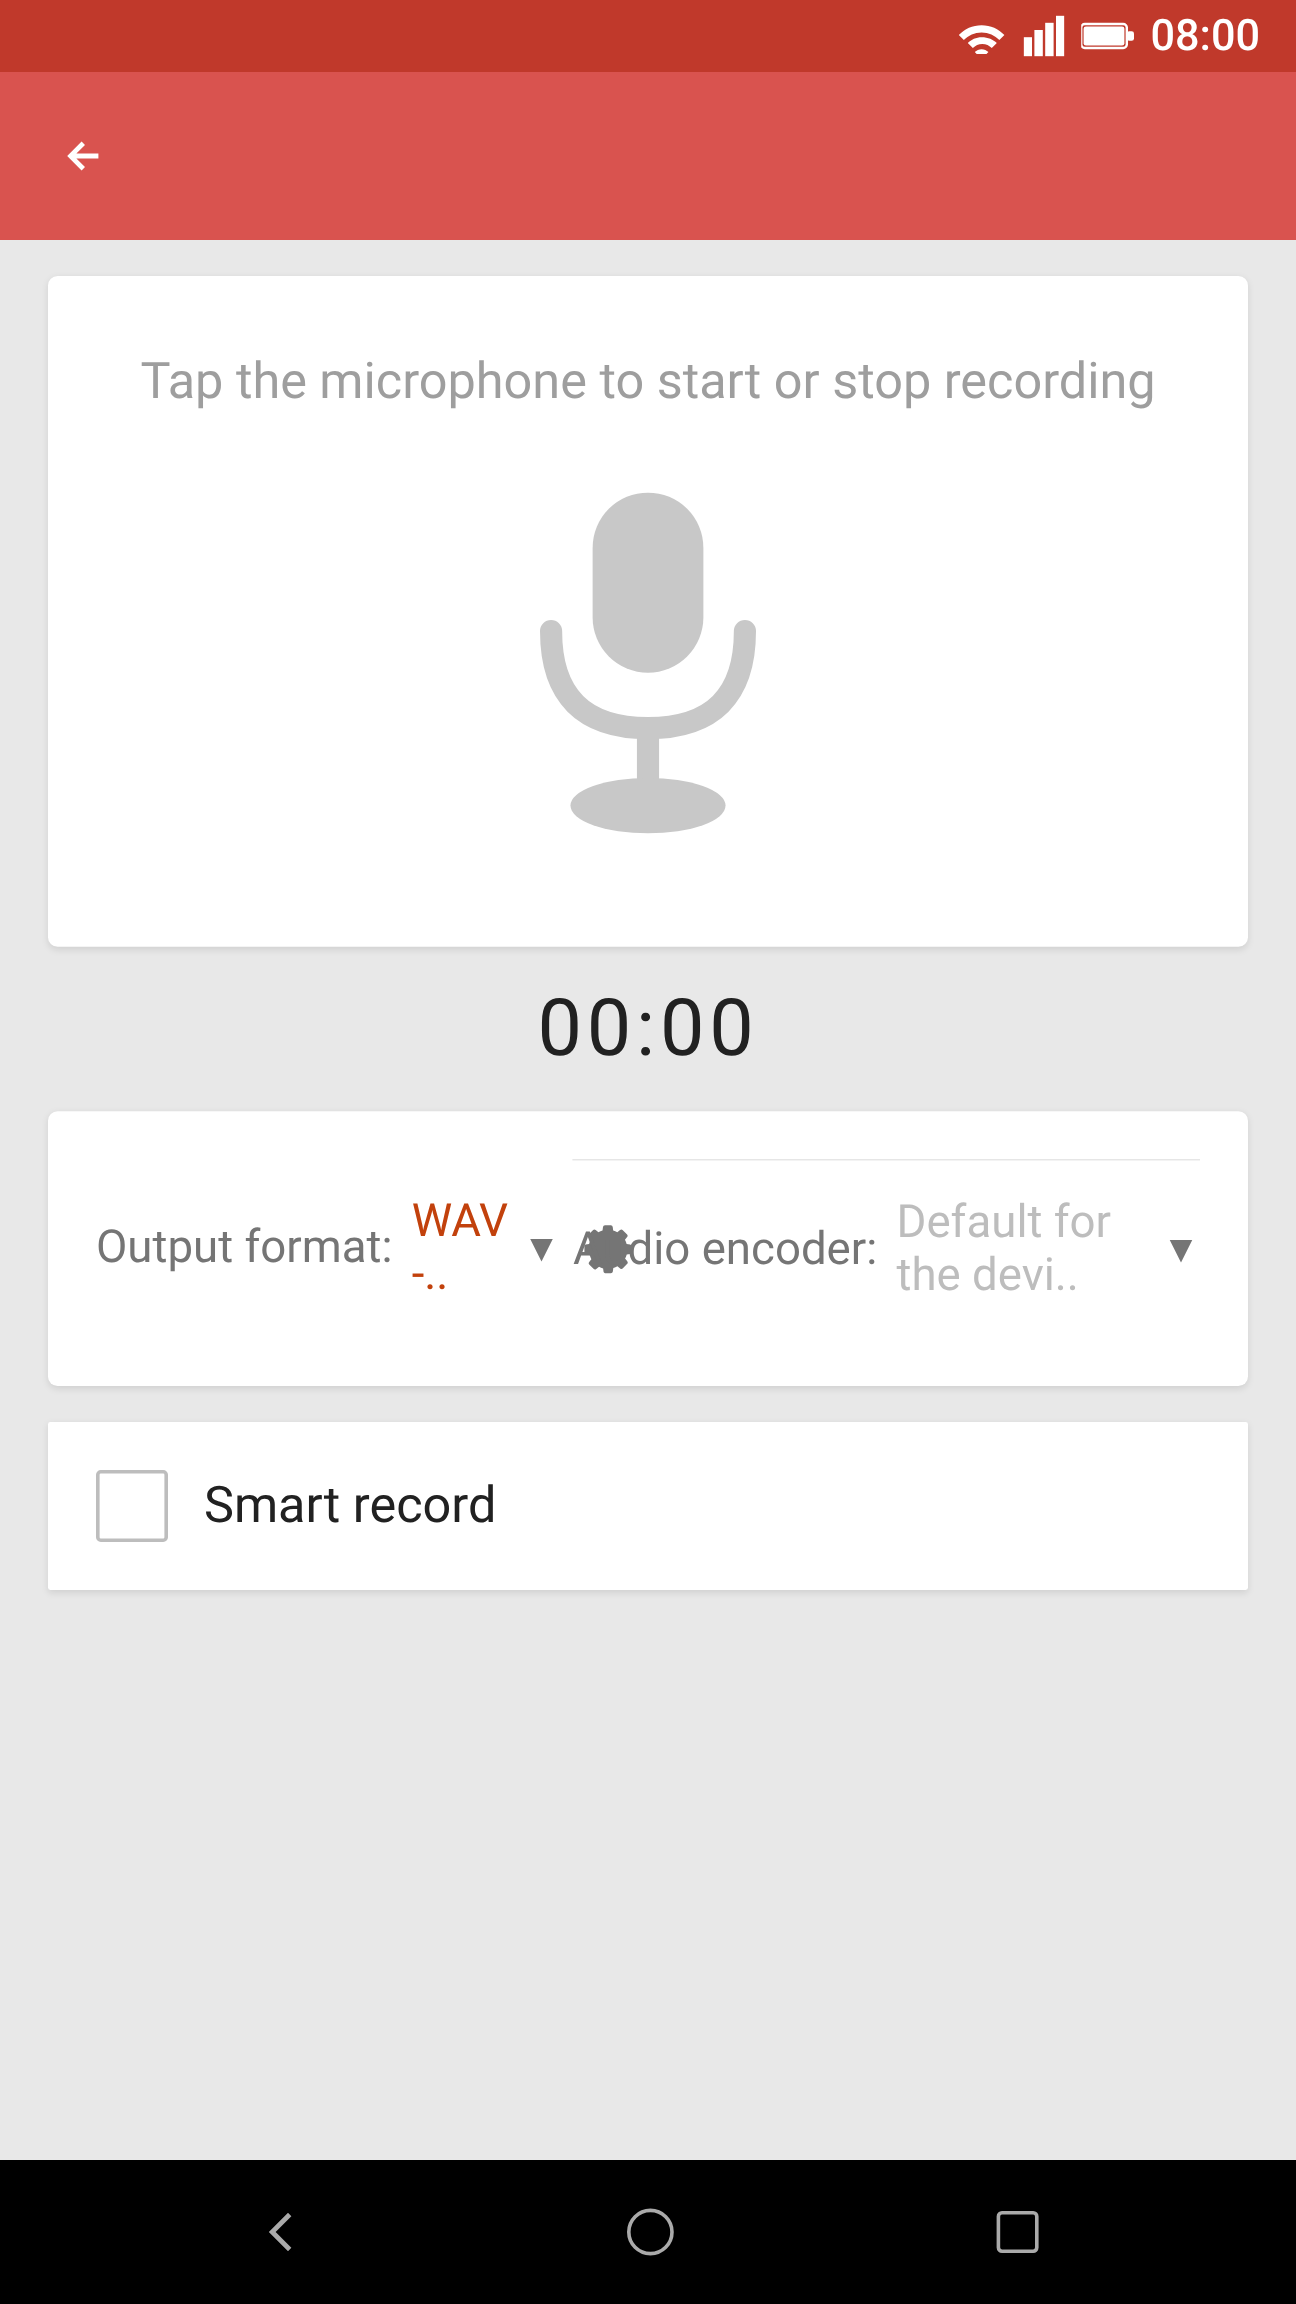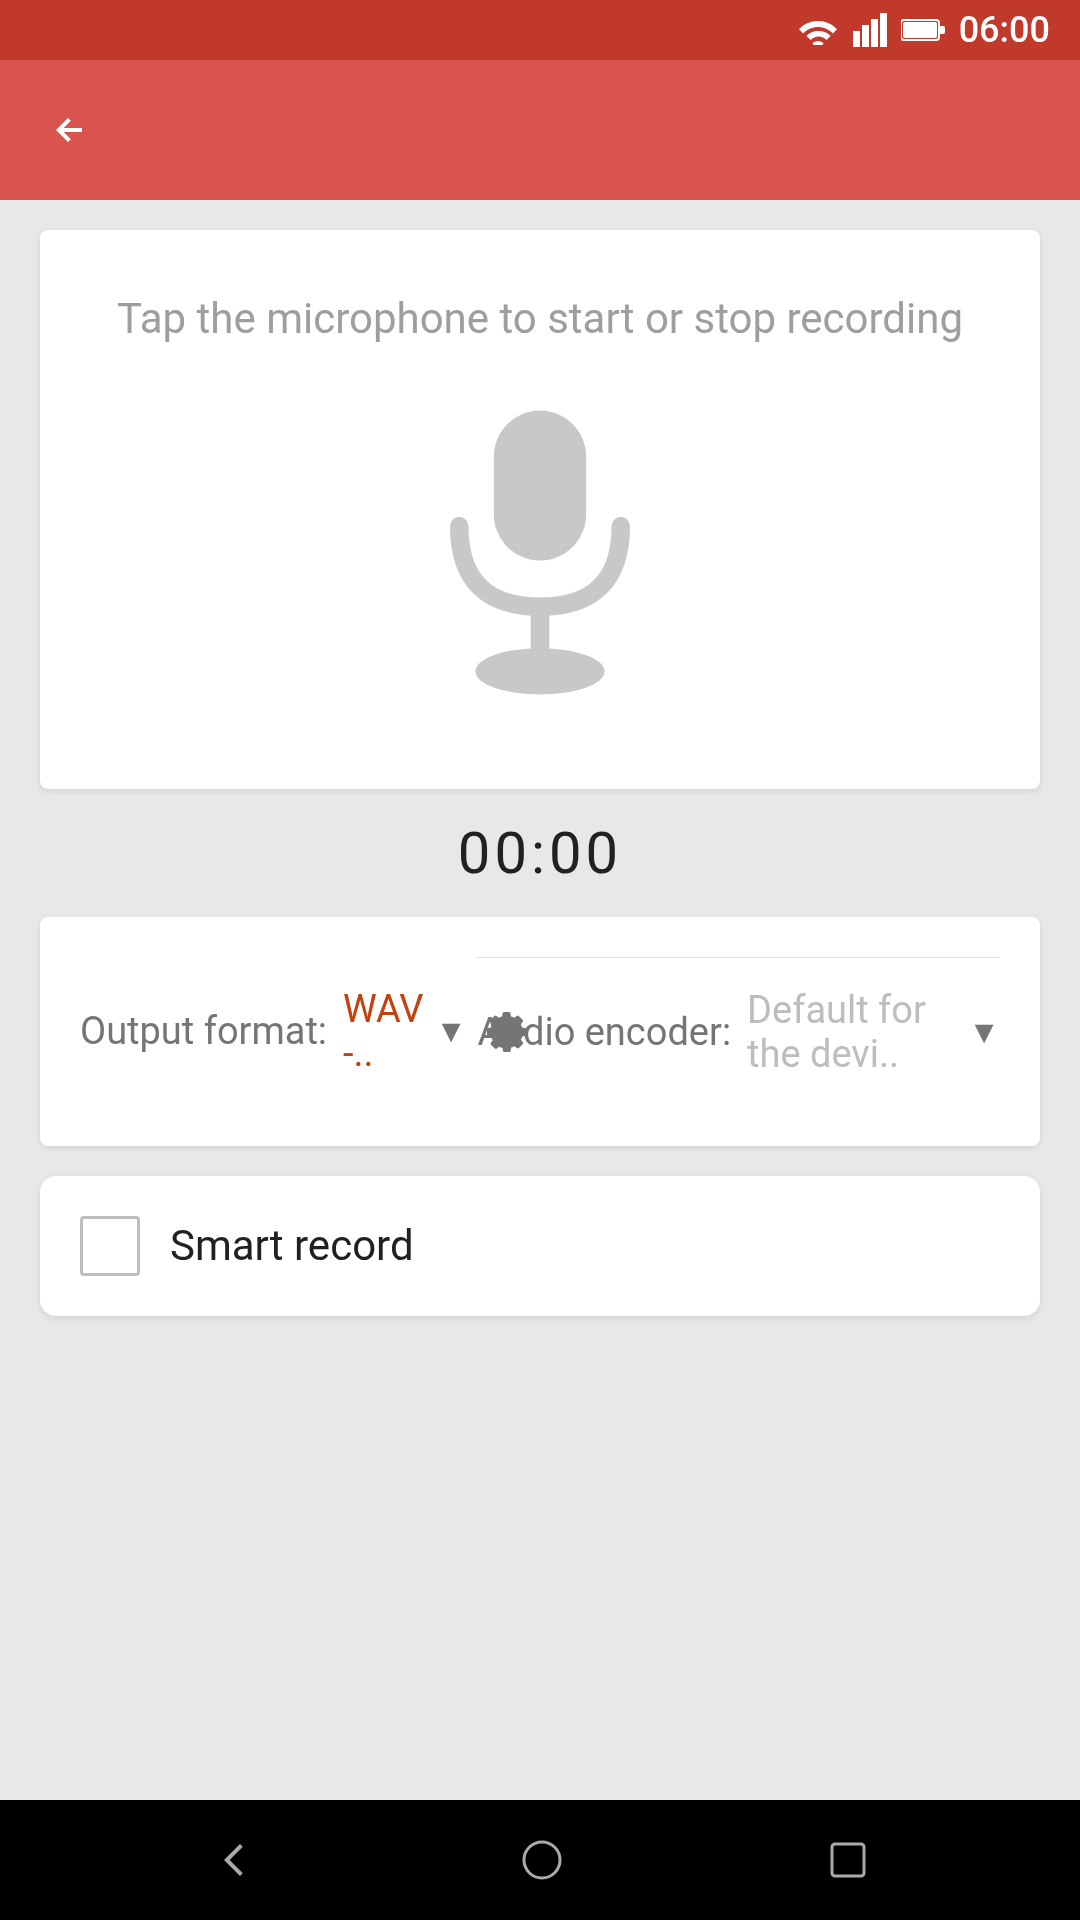--- a/index.html
+++ b/index.html
@@ -103,21 +103,21 @@
     }
 
     .mic-svg {
       width: 280px;
       height: 300px;
     }
 
     
     .timer-display {
       text-align: center;
-      font-size: 58px;
+      font-size: 66px;
       font-weight: 400;
       color: #212121;
       letter-spacing: 4px;
     }
 
     
     .record-name-container {
       display: flex;
       align-items: center;
       border-bottom: 3px solid #d9534f;
@@ -195,21 +195,21 @@
 
     .settings-value-placeholder {
       color: #bdbdbd;
       font-size: 38px;
       flex: 1;
     }
 
     
     .smart-record-card {
       background-color: white;
-      border-radius: 16px;
+      border-radius: 2px;
       padding: 40px 40px;
       display: flex;
       align-items: center;
       gap: 30px;
       box-shadow: 0 2px 6px rgba(0,0,0,0.1);
     }
 
     .checkbox-container {
       width: 60px;
       height: 60px;
@@ -262,21 +262,21 @@
       <rect x="9" y="12" width="7" height="22"></rect>
       <rect x="18" y="6" width="7" height="28"></rect>
       <rect x="27" y="0" width="7" height="34"></rect>
     </svg>
 
     <svg width="44" height="24" viewBox="0 0 44 24" fill="white">
       <rect x="0" y="2" width="38" height="20" rx="3" ry="3" stroke="white" stroke-width="2" fill="none"></rect>
       <rect x="2" y="4" width="34" height="16" rx="2" ry="2" fill="white"></rect>
       <rect x="38" y="8" width="6" height="8" rx="2" ry="2" fill="white"></rect>
     </svg>
-    <span class="status-time">06:00</span>
+    <span class="status-time">08:00</span>
   </div>
 </div>
 
 <div class="app-bar">
   <button class="back-button">
     <svg width="40" height="40" viewBox="0 0 40 40" fill="white">
       <path d="M32 18H13.66l7.17-7.17L18 8 6 20l12 12 2.83-2.83L13.66 22H32v-4z"></path>
     </svg>
   </button>
 </div>

